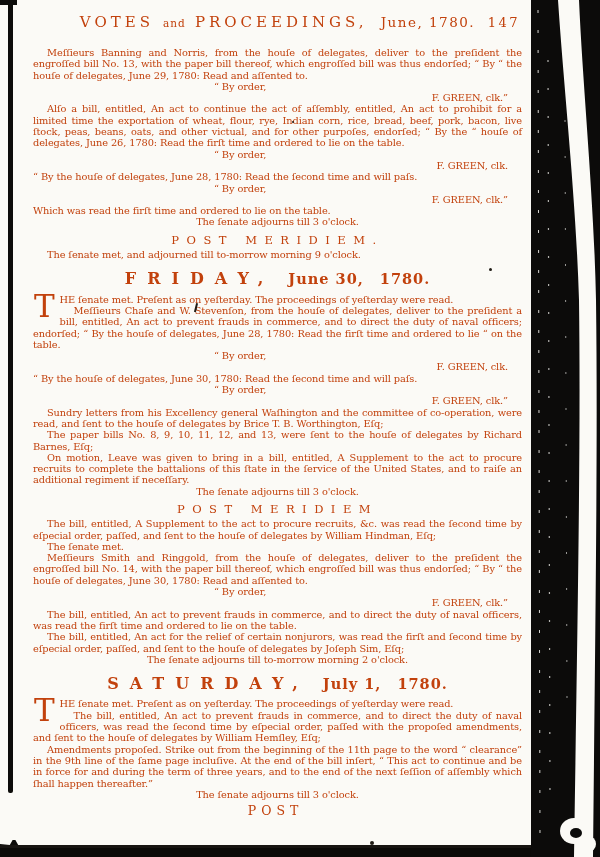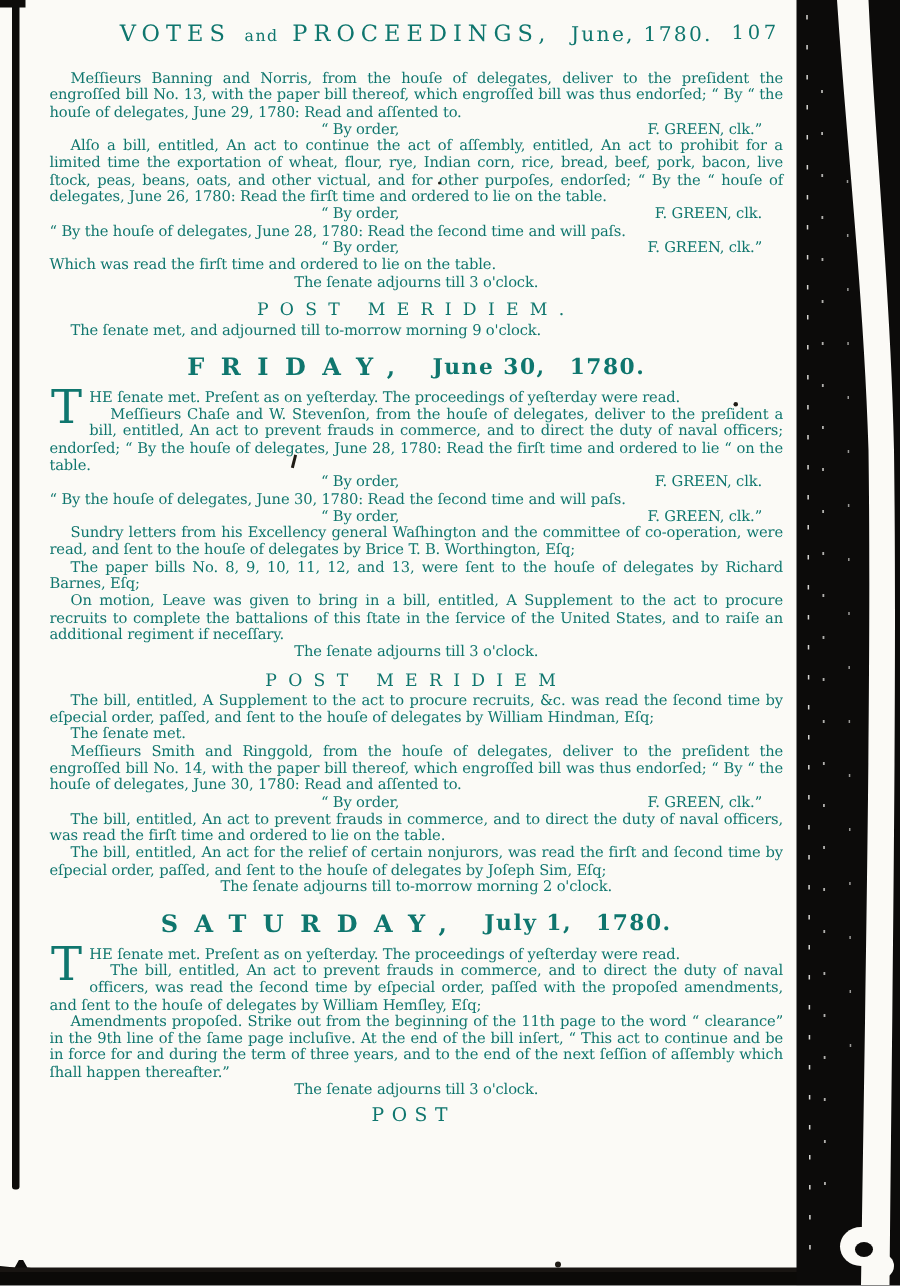--- a/index.html
+++ b/index.html
@@ -1,34 +1,34 @@
 <!DOCTYPE html>
 <html><head>
 <meta charset="utf-8">
 <style>
   html,body{margin:0;padding:0;background:#555;}
   .sheet{
     position:relative;width:600px;height:857px;overflow:hidden;
-    background:#fbfaf6;color:#0f766e;
+    background:#fbfaf6;color:#c2410c;
     font-family:"DejaVu Serif", serif;
   }
   
   .text-col{position:absolute;left:33px;top:12px;width:489px;}
   .hdr{position:relative;text-align:center;margin-bottom:15px;height:20px;}
   .hdr .t-caps{font-size:15px;letter-spacing:4px;}
   .hdr .t-and{font-size:10.5px;letter-spacing:1px;margin:0 4px;}
   .hdr .t-date{font-size:13.5px;letter-spacing:1.5px;margin-left:8px;}
   .hdr .pagenum{position:absolute;right:2px;top:3px;font-size:13px;letter-spacing:2.5px;}
 
   .body-text{font-size:9.8px;line-height:11.3px;letter-spacing:-0.1px;}
   .body-text p{margin:0;}
   .just{text-align:justify;}
   .para{text-indent:14px;}
   .flush{text-indent:0;}
-  .order{display:flex;}
+  .order{display:flex;flex-direction:column;}
   .order .l{margin-left:37%;}
   .order .r{margin-left:auto;margin-right:14px;}
   .center{text-align:center;}
   .section-h{text-align:center;font-size:11.5px;letter-spacing:7.5px;margin:7px 0 3px !important;}
   .day-h{display:flex;justify-content:center;align-items:flex-start;margin:13px 0 9px !important;font-weight:bold;}
   .day-h .day{font-size:16px;letter-spacing:11px;}
   .day-h .dm{font-size:14.5px;letter-spacing:1px;margin-left:14px;}
   .day-h .dy{font-size:14.5px;letter-spacing:1px;margin-left:16px;}
   .dc-group{overflow:visible;}
   .dcap{float:left;font-size:31px;line-height:23px;padding:1px 5px 0 1px;}
@@ -50,21 +50,21 @@
 
 <div class="sheet">
 
   <div class="text-col">
 
     <header class="hdr">
       <span class="t-caps">VOTES</span>
       <span class="t-and">and</span>
       <span class="t-caps">PROCEEDINGS,</span>
       <span class="t-date">June, 1780.</span>
-      <span class="pagenum">107</span>
+      <span class="pagenum">147</span>
     </header>
 
     <div class="body-text">
 
       <p class="para just">Meſſieurs Banning and Norris, from the houſe of delegates, deliver to the preſident the engroſſed bill No. 13, with the paper bill thereof, which engroſſed bill was thus endorſed; “ By “ the houſe of delegates, June 29, 1780: Read and aſſented to.</p>
       <p class="order">
           <span class="l">“ By order,</span>
           <span class="r">F. GREEN, clk.”</span>
         </p>
 

